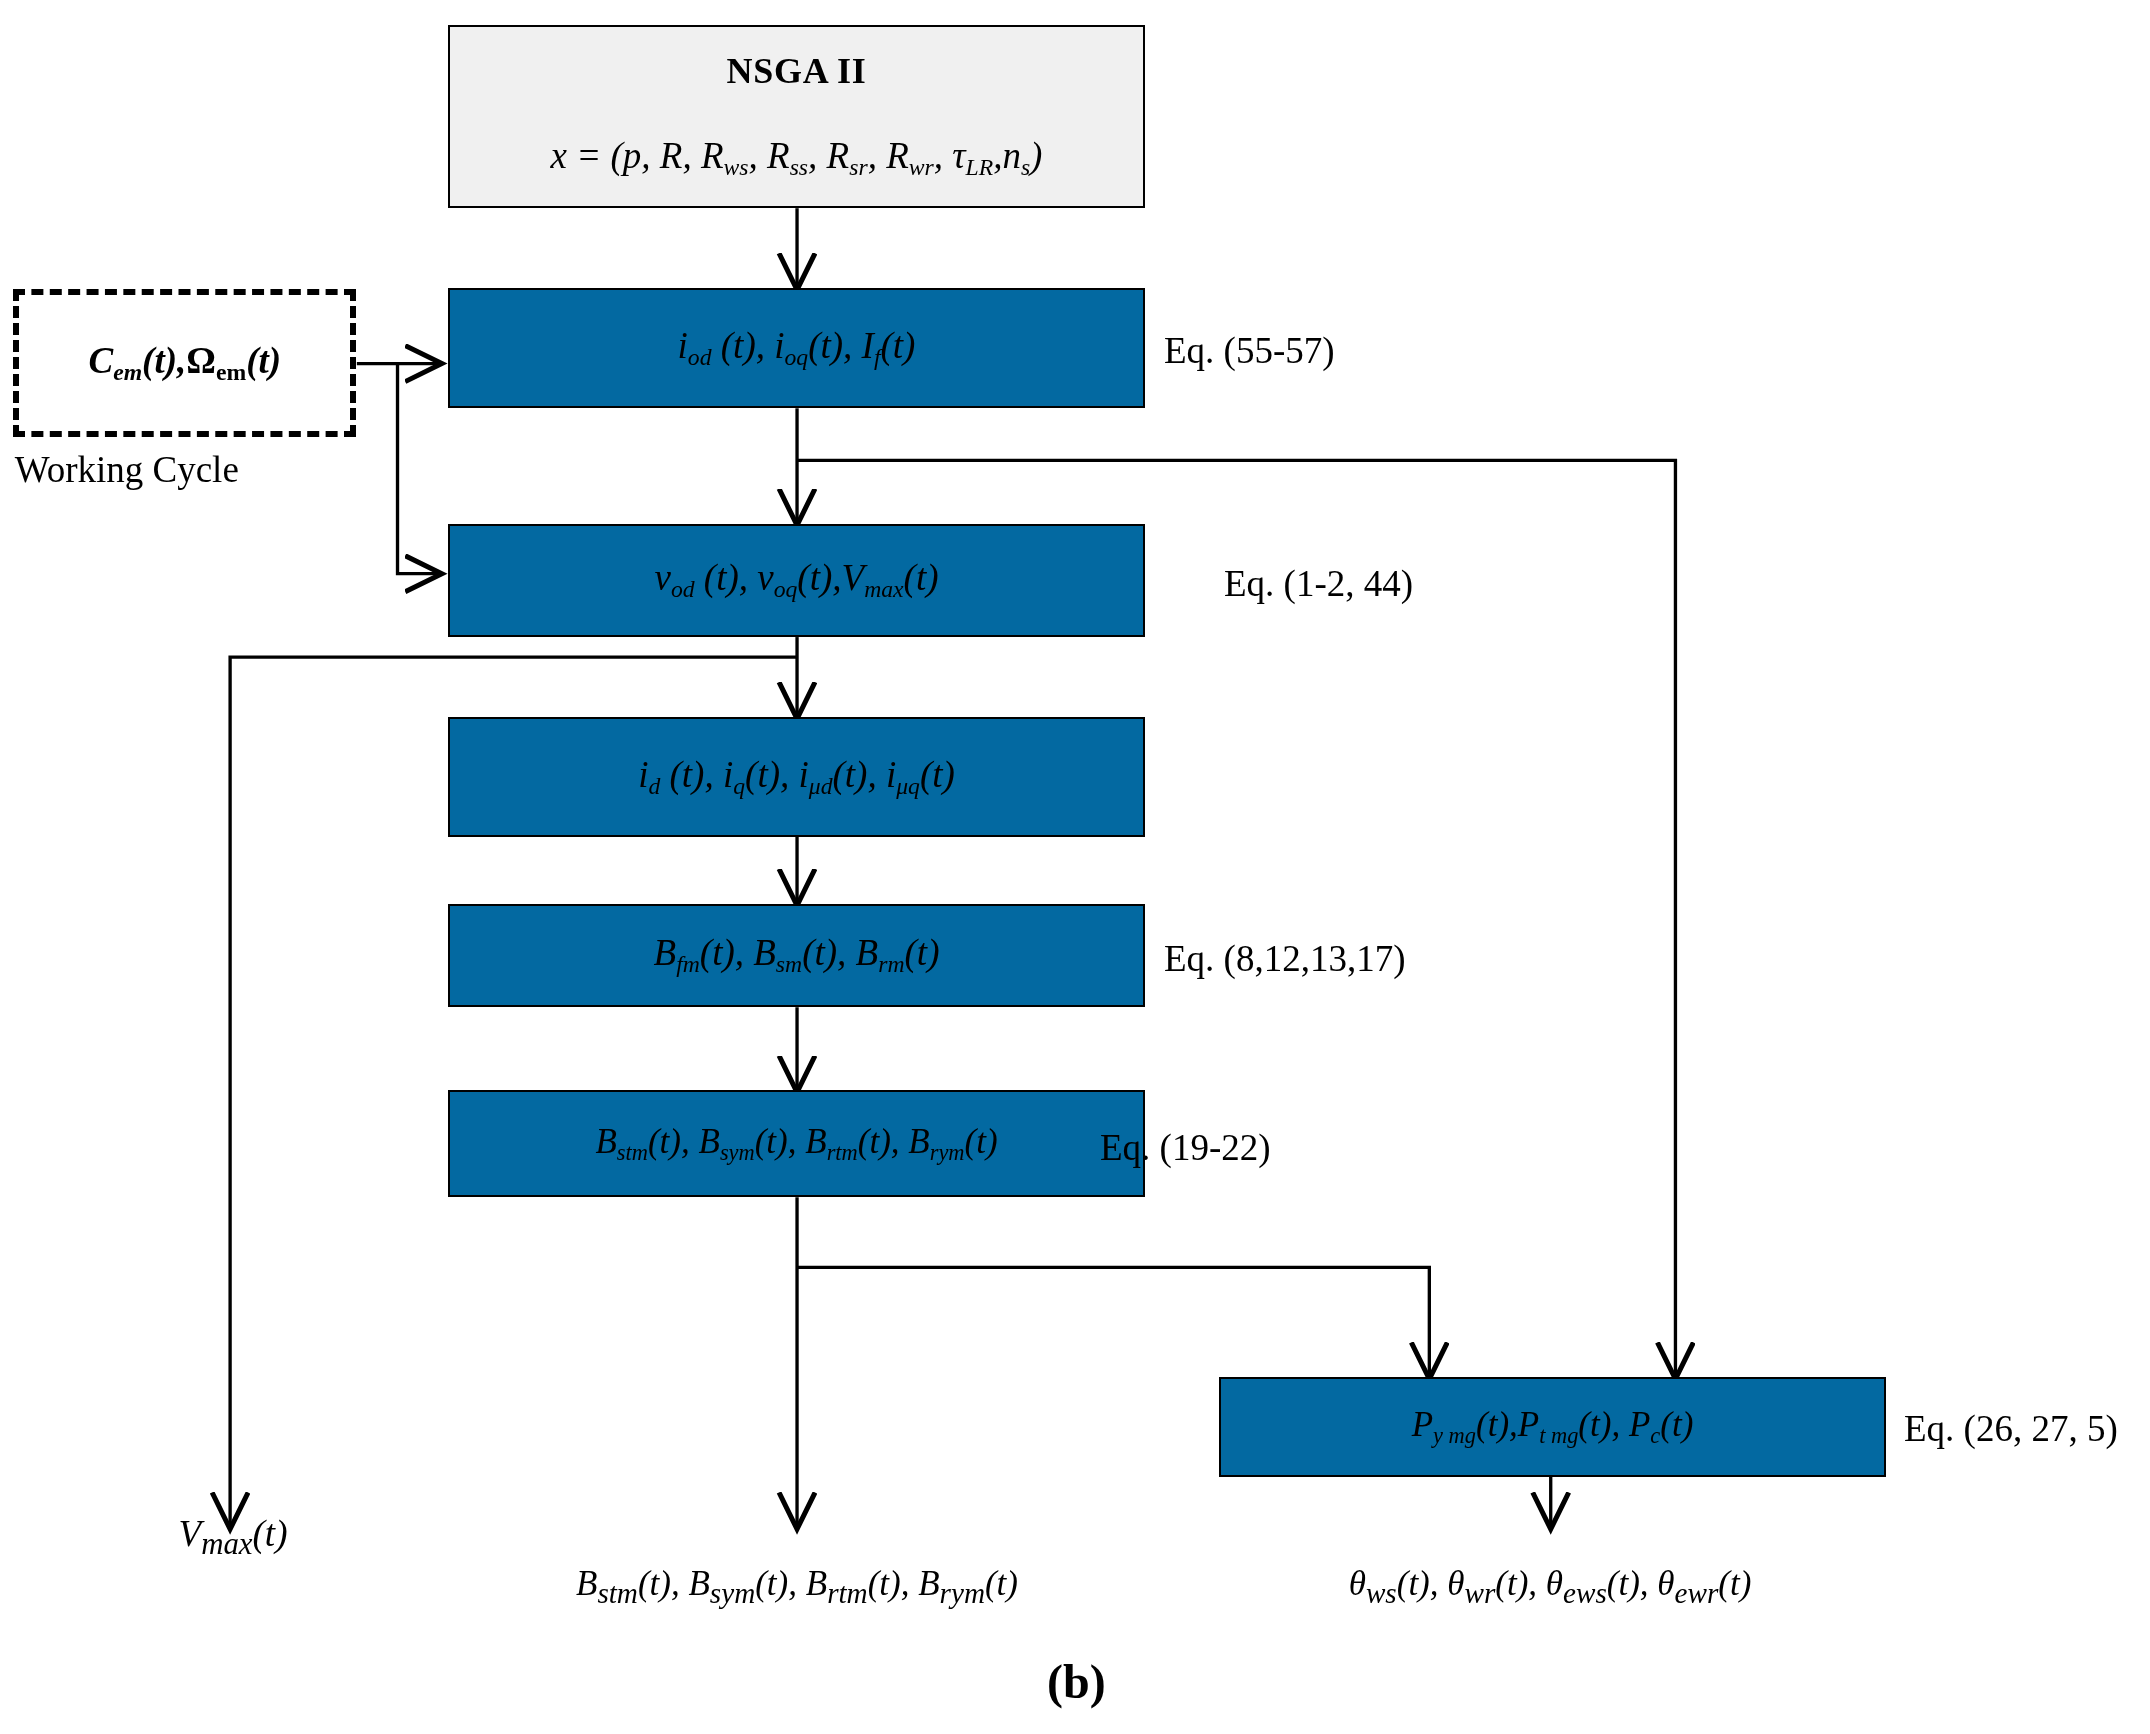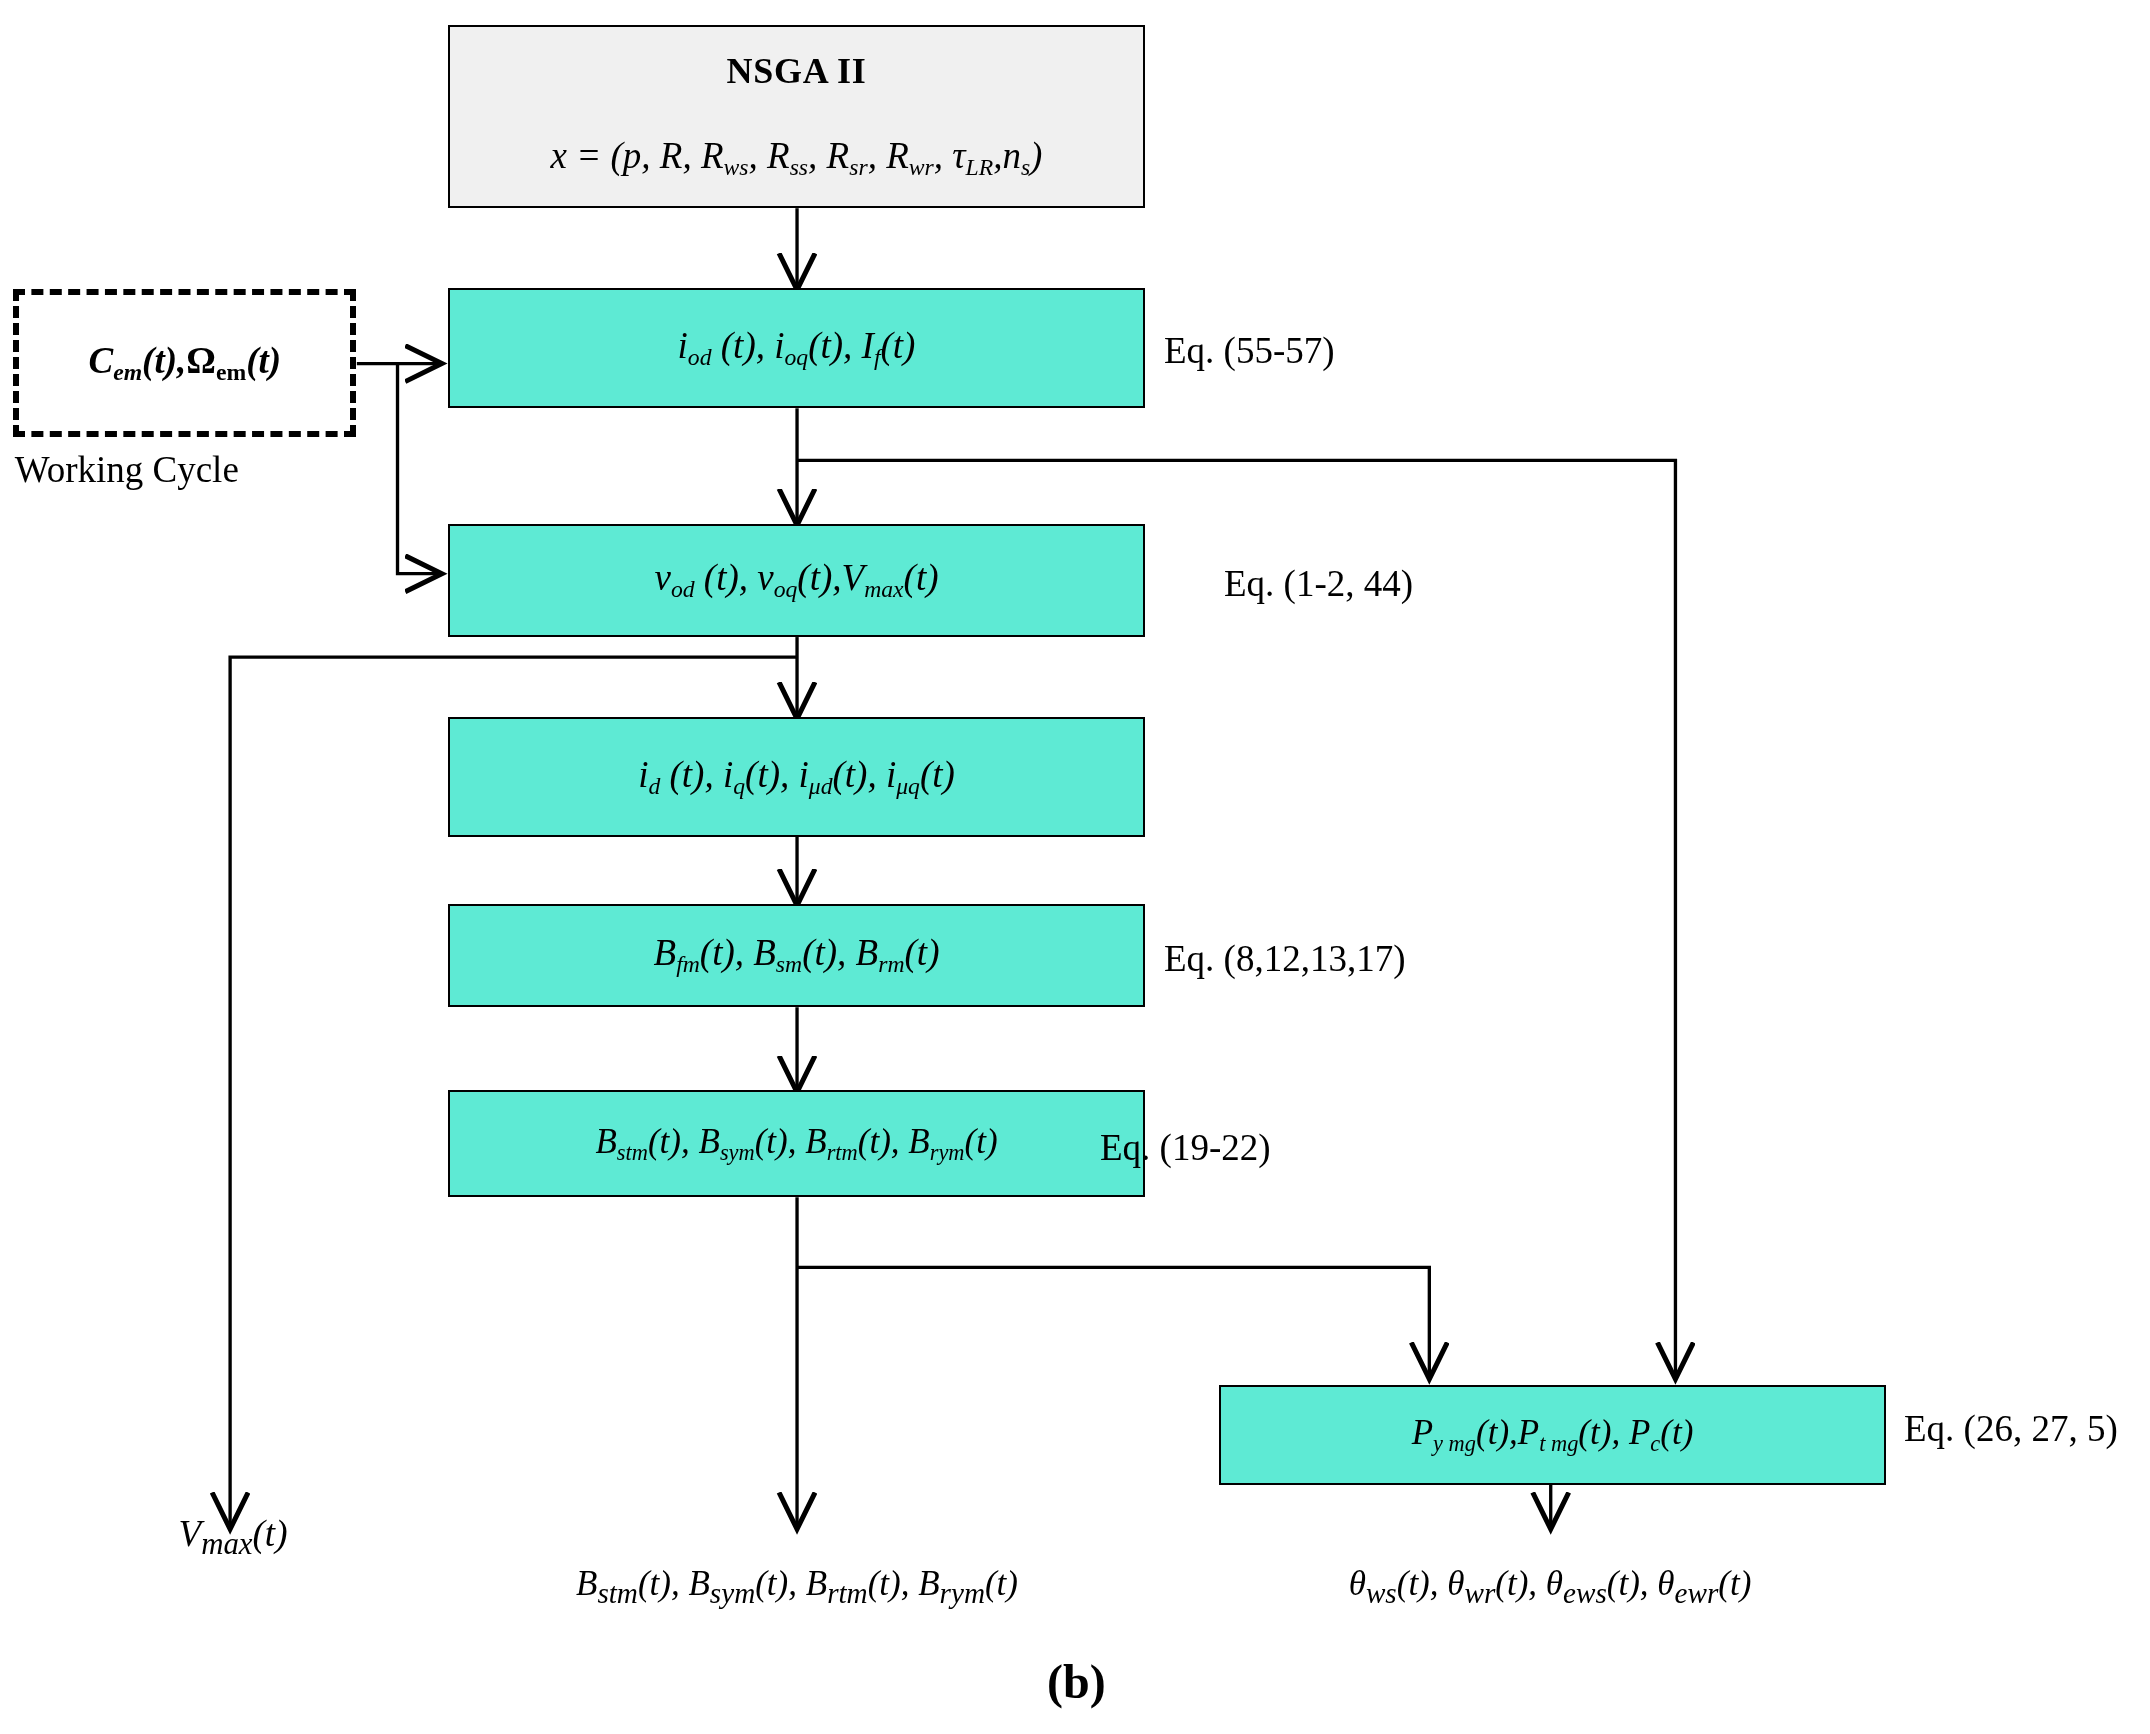--- a/index.html
+++ b/index.html
@@ -22,21 +22,21 @@
     left: 0;
     top: 0;
     width: 2151px;
     height: 1735px;
     pointer-events: none;
   }
   .node {
     position: absolute;
     box-sizing: border-box;
     border: 2.7px solid #000000;
-    background: #5eead4;
+    background: #0369a1;
     display: flex;
     align-items: center;
     justify-content: center;
     text-align: center;
   }
   .node.shaded {
     background: #f0f0f0;
   }
   .node.dashed {
     border: 6px dashed #000000;
@@ -194,21 +194,21 @@
   </div>
   <div class="eqlabel" style="left:1164px; top:937px;">Eq. (8,12,13,17)</div>
 
   <div class="node" style="left:448px; top:1090px; width:697px; height:107px;">
     <div class="math" style="font-size:35px;">
       <span>B</span><sub>stm</sub>(<span>t</span>), <span>B</span><sub>sym</sub>(<span>t</span>), <span>B</span><sub>rtm</sub>(<span>t</span>), <span>B</span><sub>rym</sub>(<span>t</span>)
     </div>
   </div>
   <div class="eqlabel" style="left:1100px; top:1126px;">Eq. (19-22)</div>
 
-  <div class="node" style="left:1219px; top:1377px; width:667px; height:100px;margin-top:8px;">
+  <div class="node" style="left:1219px; top:1377px; width:667px; height:100px;">
     <div class="math" style="font-size:35px;">
       <span>P</span><sub>y mg</sub>(<span>t</span>),<span>P</span><sub>t mg</sub>(<span>t</span>), <span>P</span><sub>c</sub>(<span>t</span>)
     </div>
   </div>
   <div class="eqlabel" style="left:1904px; top:1407px;">Eq. (26, 27, 5)</div>
 
   <div class="outlbl" style="left:153px; top:1512px; width:160px;">
     <span>V</span><sub>max</sub>(<span>t</span>)
   </div>
 

